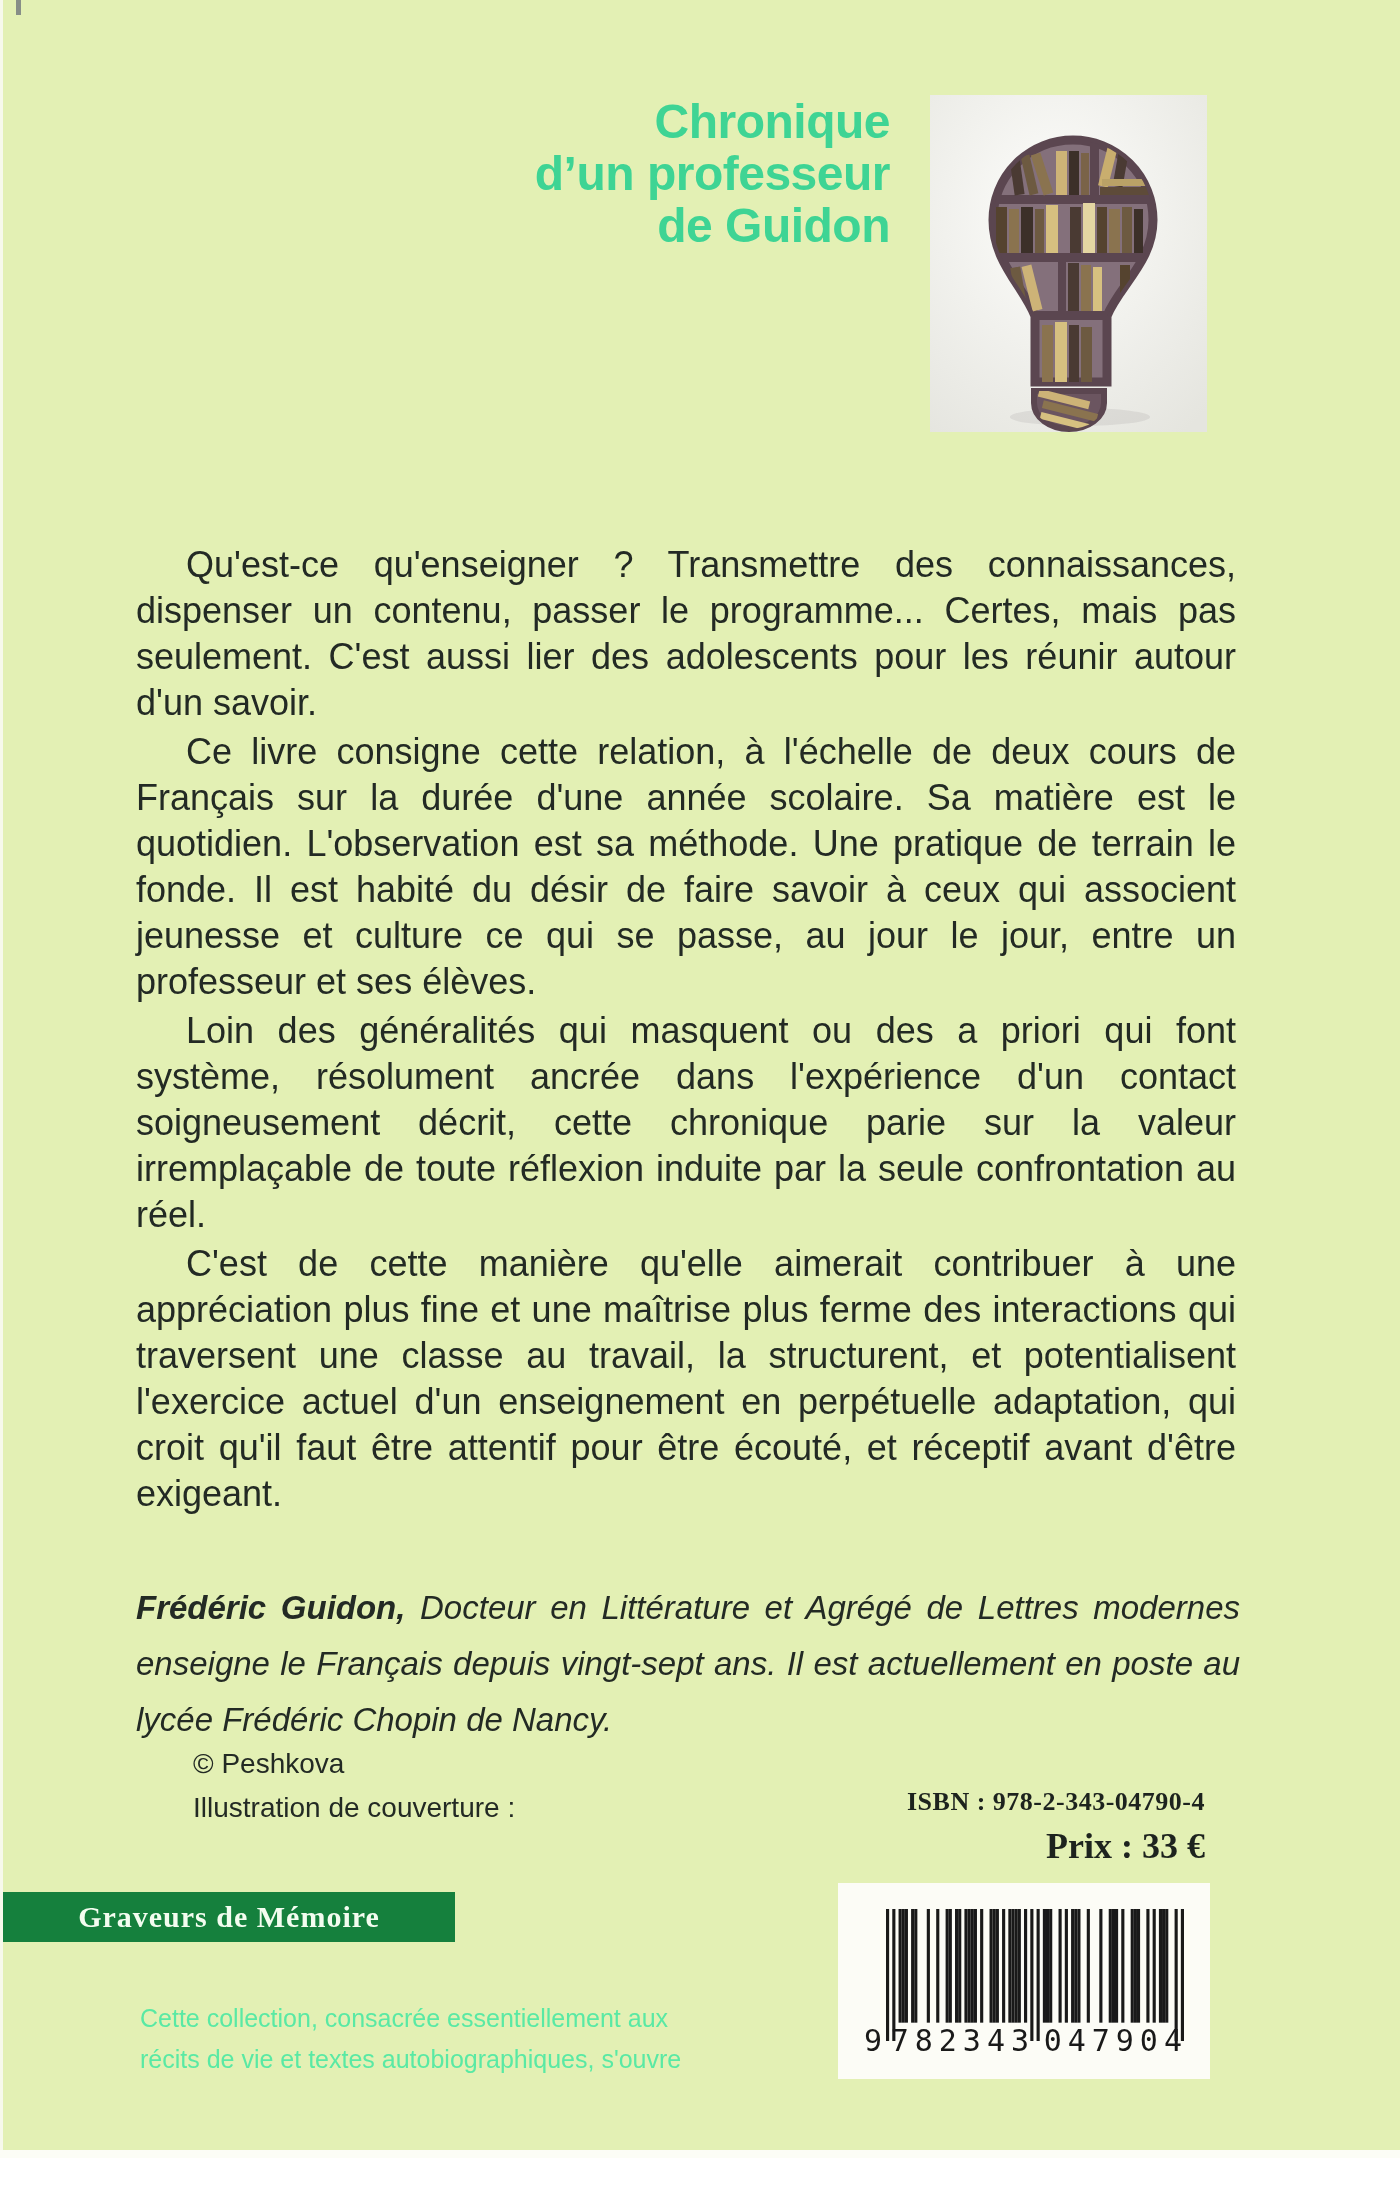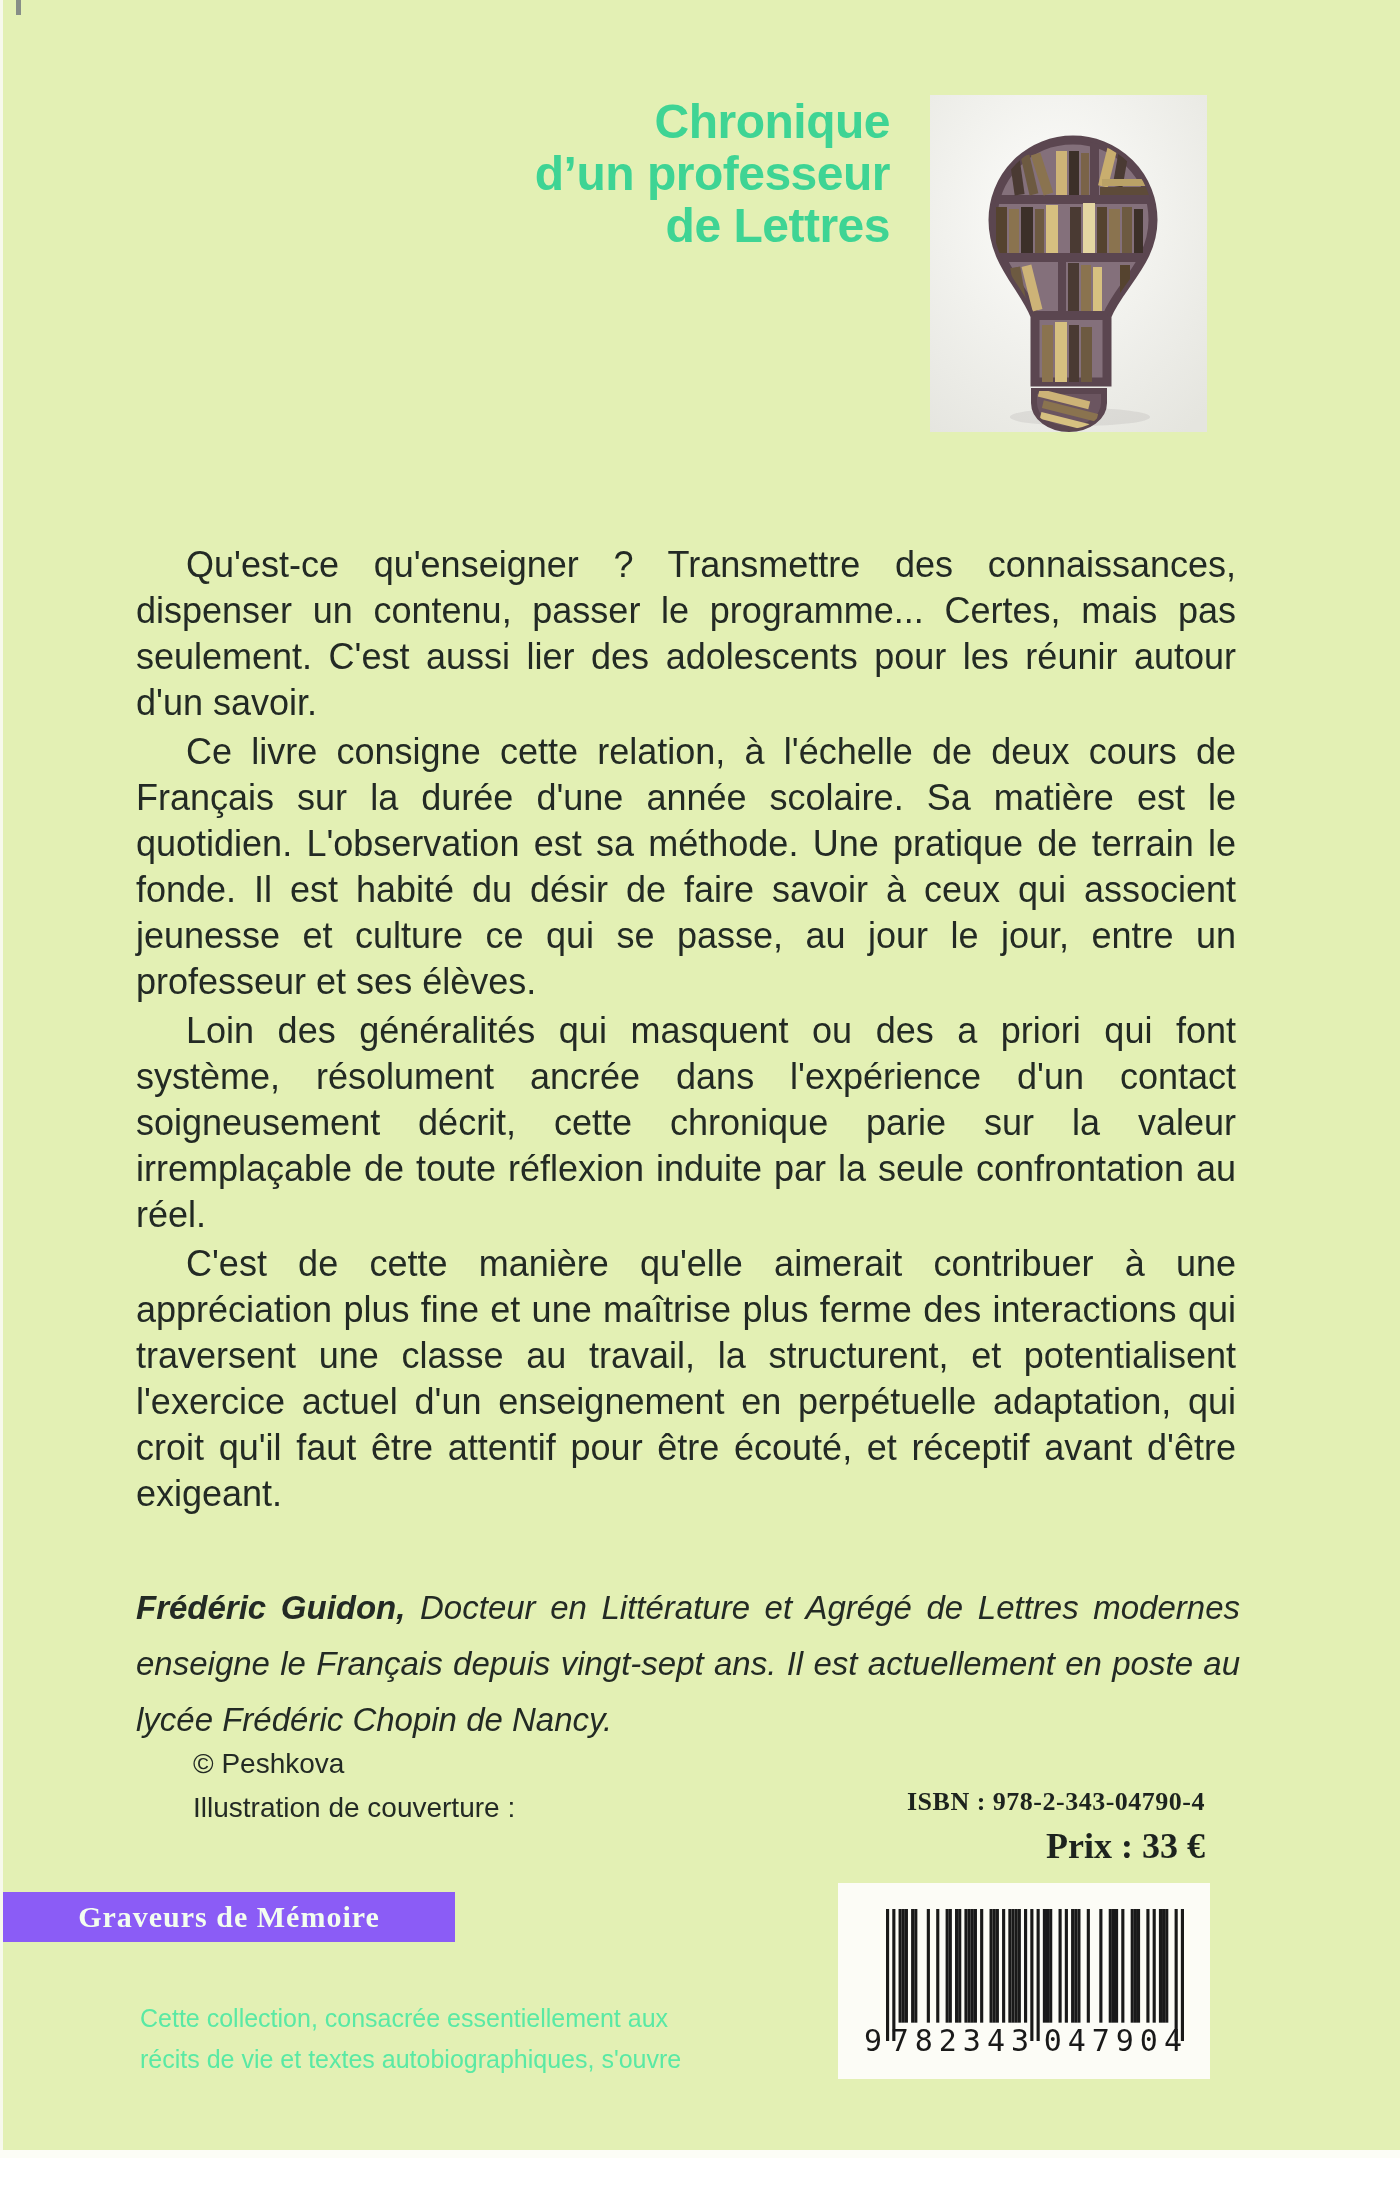--- a/index.html
+++ b/index.html
@@ -31,21 +31,21 @@
 
   
   .credit{position:absolute;left:193px;top:1742px;color:#232a24;font-size:28px;line-height:44px;}
 
   
   .purchase{position:absolute;right:195px;top:1786px;text-align:right;color:#1d231e;font-family:Liberation Serif, serif;}
   .purchase .isbn{font-weight:bold;font-size:26px;line-height:32px;letter-spacing:0.5px;}
   .purchase .price{font-weight:bold;font-size:36px;line-height:44px;margin-top:6px;}
 
   
-  .band{position:absolute;left:3px;top:1892px;width:452px;height:50px;background:#8b5cf6;
+  .band{position:absolute;left:3px;top:1892px;width:452px;height:50px;background:#15803d;
     display:flex;align-items:center;justify-content:center;}
   .band-label{font-family:"Liberation Serif",serif;font-weight:bold;color:#f3fdf0;
     font-size:30px;letter-spacing:1px;}
 
   
   .collection-desc{position:absolute;left:140px;top:1998px;color:#59e9a4;font-size:25px;line-height:41px;}
   .collection-desc .line{white-space:nowrap;}
 
   
   .barcode-box{position:absolute;left:838px;top:1883px;width:372px;height:196px;background:#fcfcf6;}
@@ -61,21 +61,21 @@
 <div id="page">
 
   <div class="edge-left"></div>
   <div class="edge-bottom"></div>
   <div class="artifact" id="artifact-top"></div>
   <div class="artifact" id="artifact-bottom"></div>
 
   <div class="title-block">
     <div>Chronique</div>
     <div>d’un professeur</div>
-    <div>de Lettres</div>
+    <div>de Guidon</div>
   </div>
 
   <div class="cover-art">
     <svg viewBox="0 0 277 337">
       <defs>
         <radialGradient id="gBg" cx="45%" cy="35%" r="80%">
           <stop offset="0" stop-color="#fdfdfb"></stop>
           <stop offset="1" stop-color="#e5e5df"></stop>
         </radialGradient>
         <clipPath id="cBulb">

